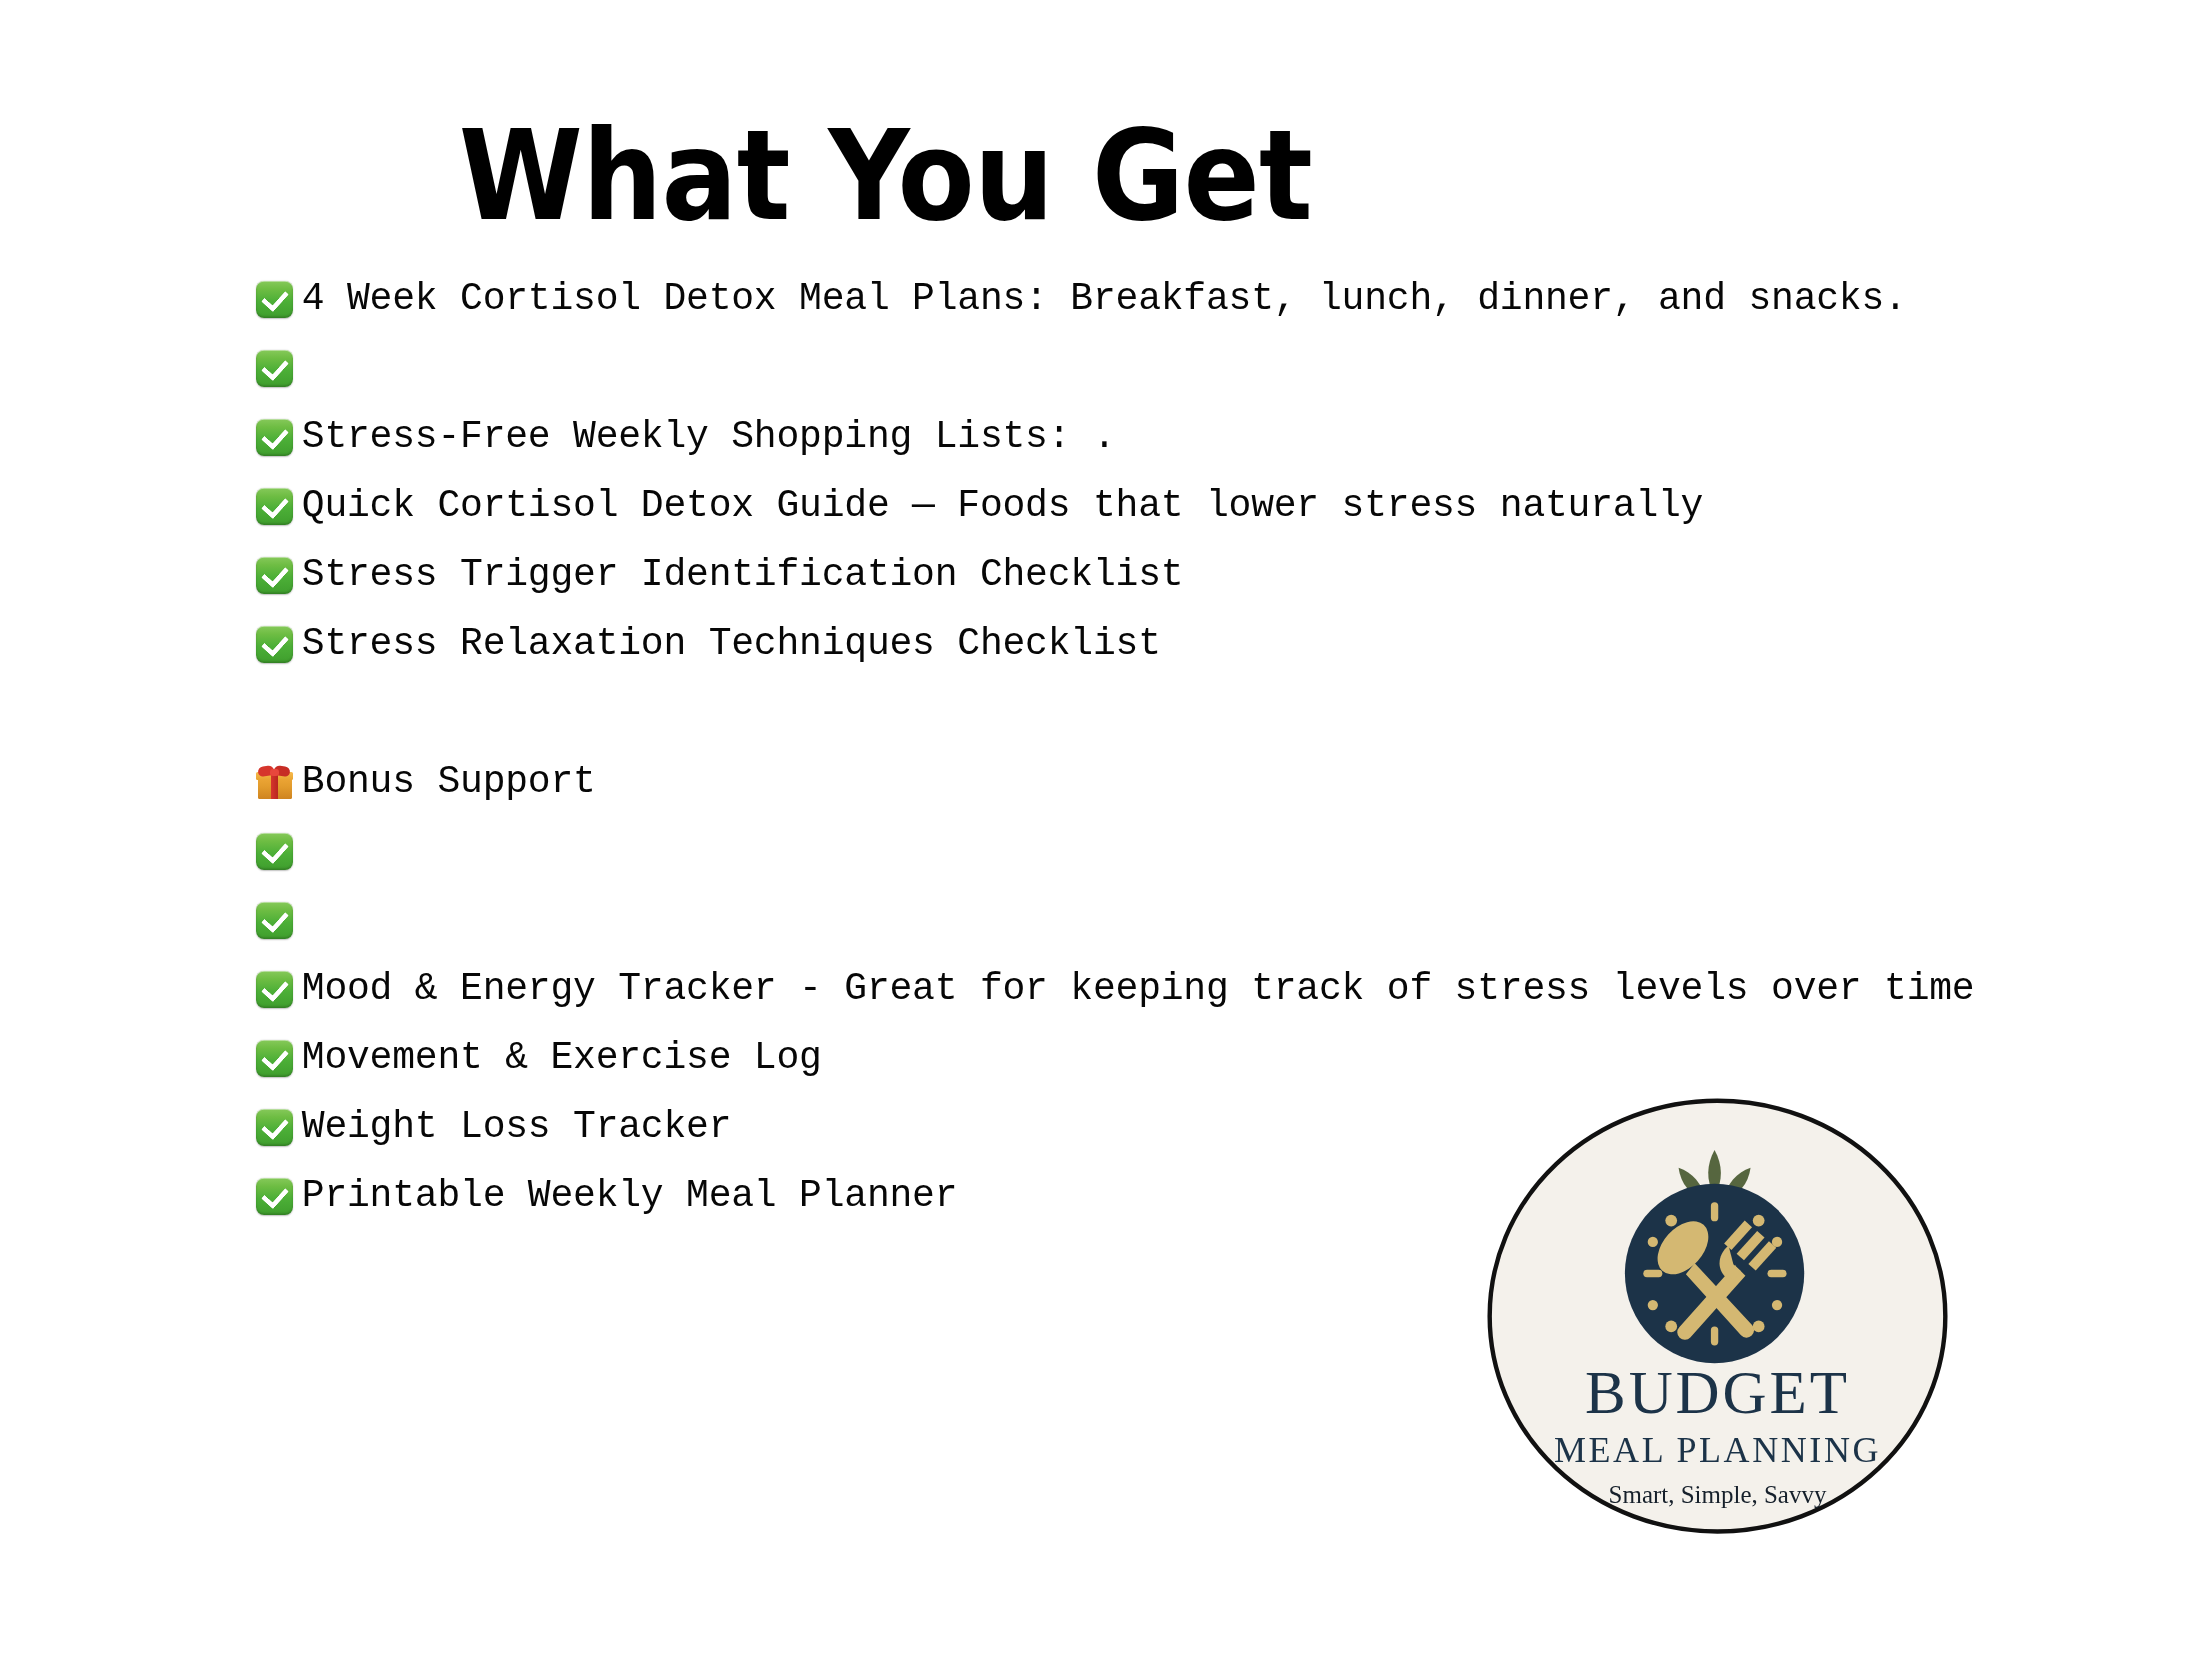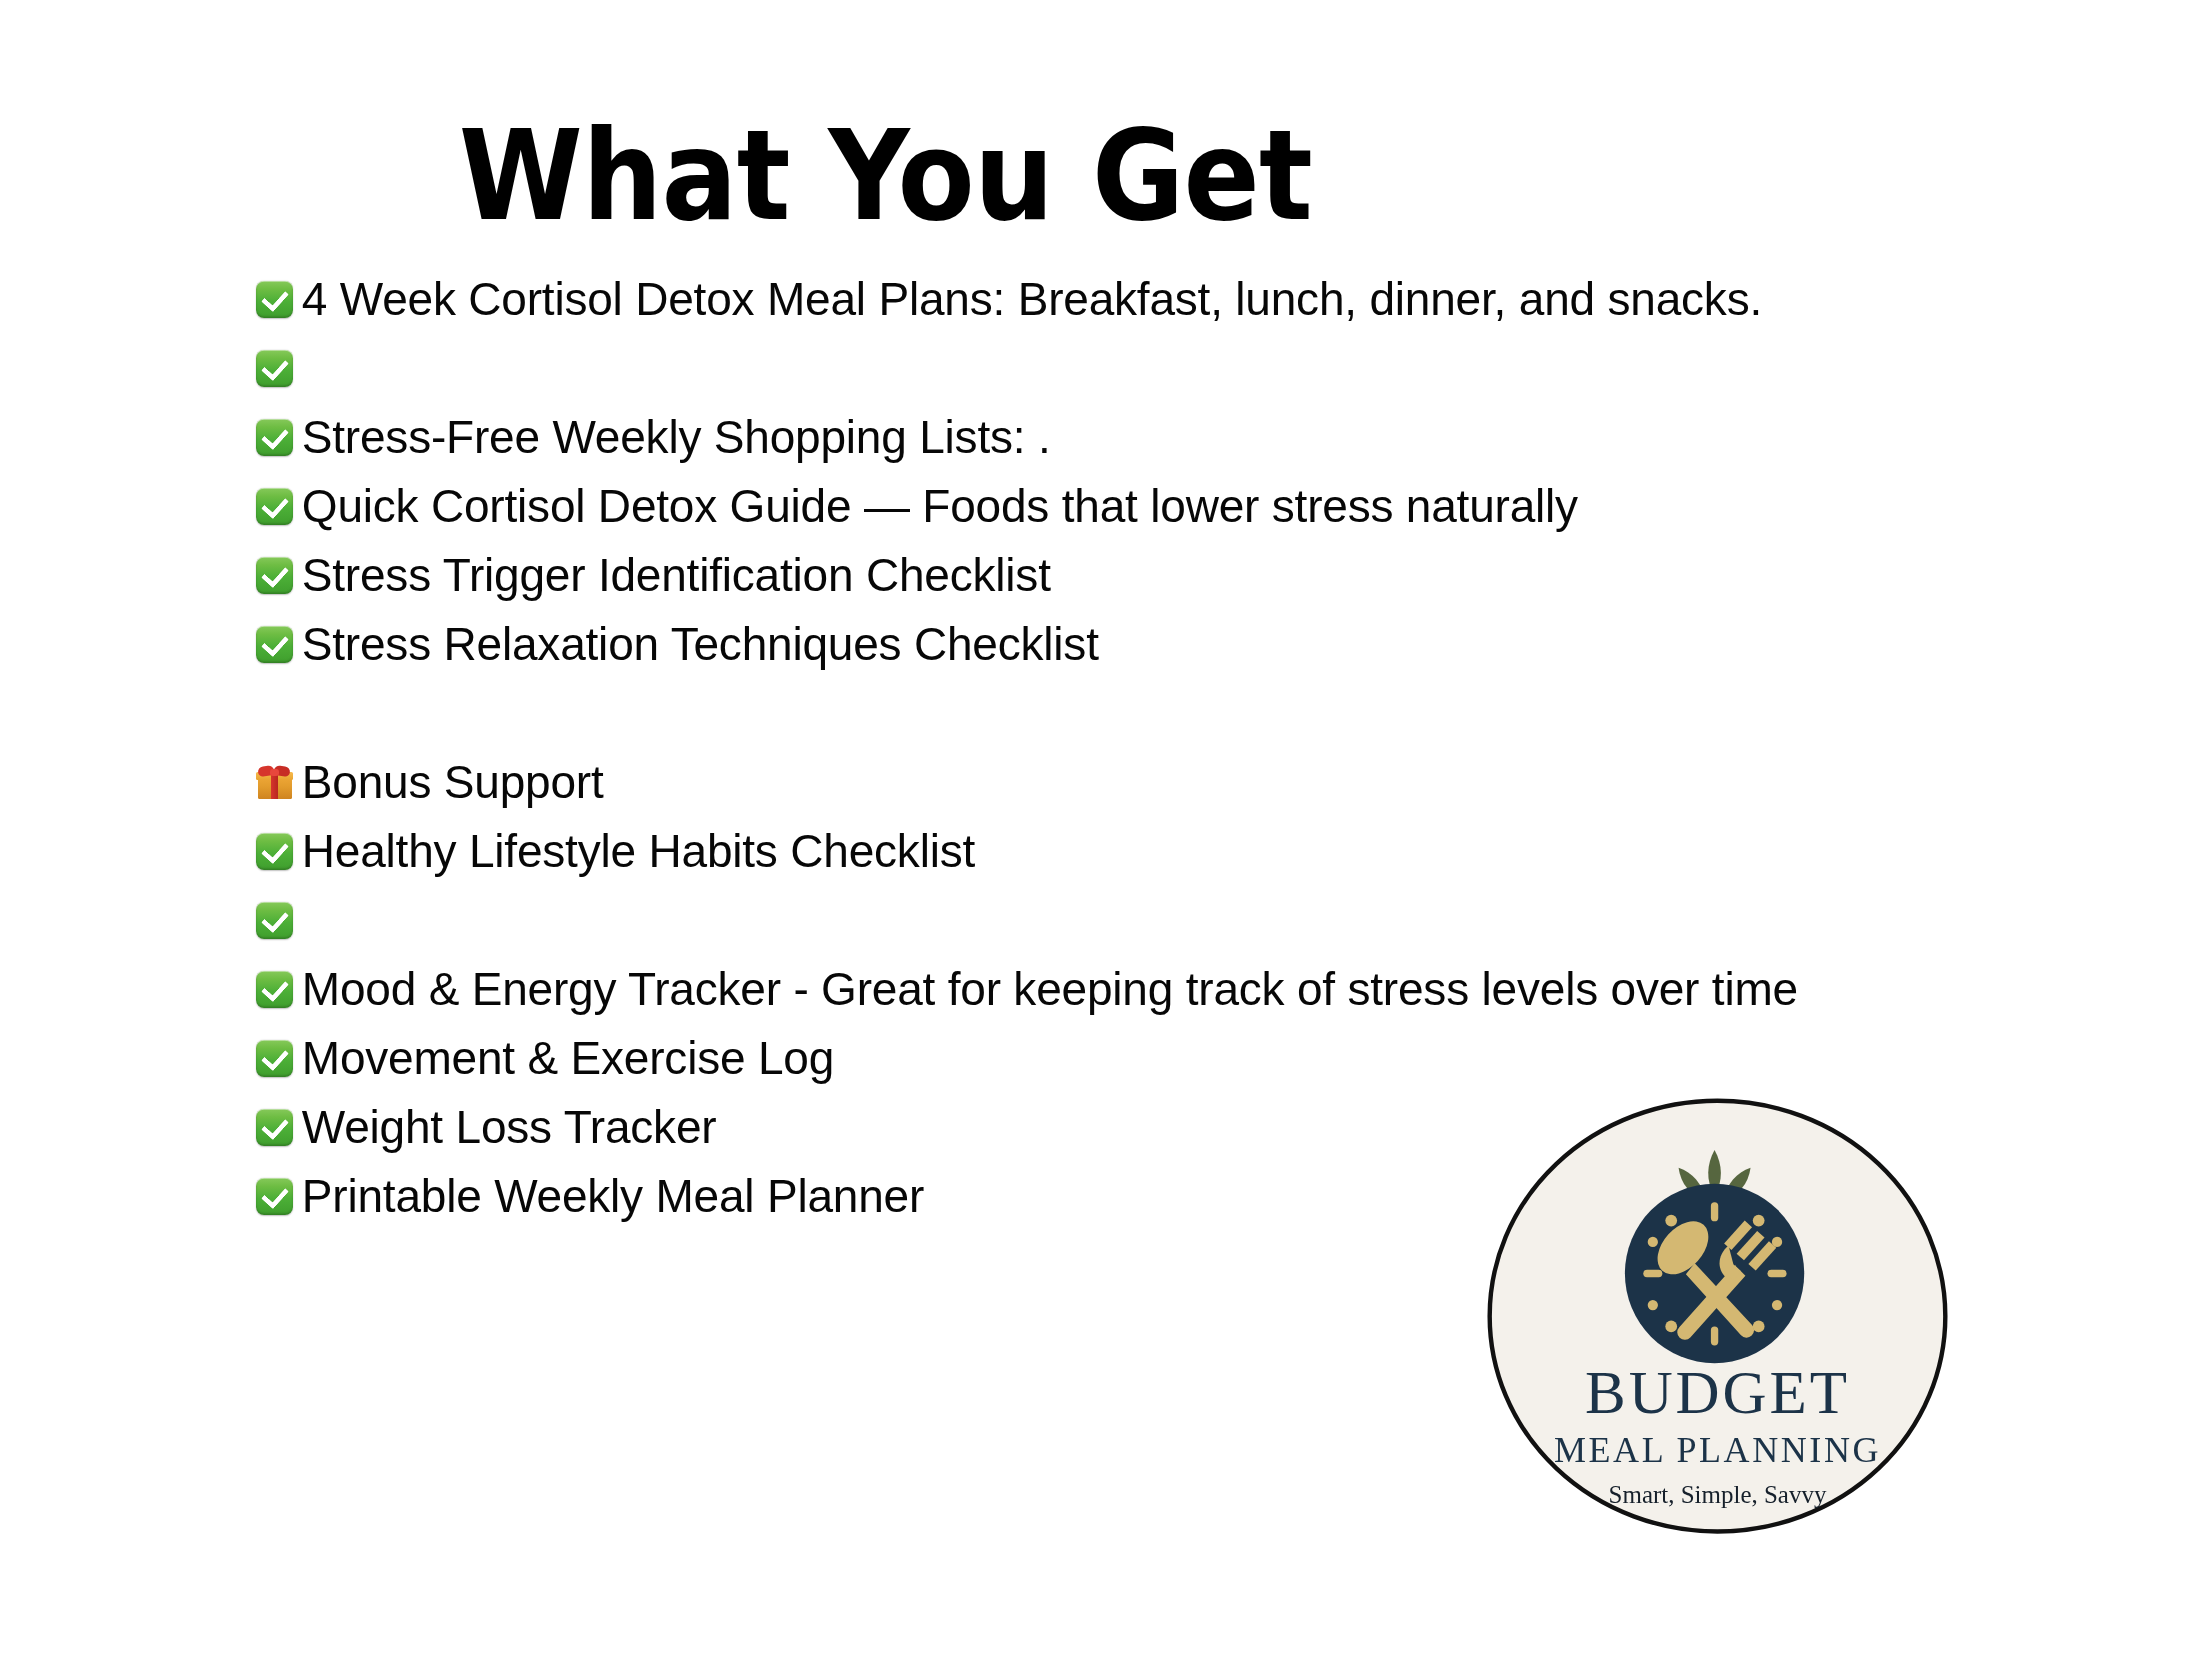--- a/index.html
+++ b/index.html
@@ -51,22 +51,22 @@
   .row-icon {
     flex: 0 0 auto;
     width: 37px;
     height: 37px;
     margin-top: 9.6px;
     margin-right: 8.8px;
     position: relative;
   }
   .row-label {
     flex: 1 1 auto;
-    font-family: Liberation Sans, sans-serif;
-    font-size: 46px;
+    font-family: Liberation Mono, monospace;
+    font-size: 38px;
     line-height: 56px;
     color: #070707;
     white-space: nowrap;
     letter-spacing: -0.2px;
   }
 
   
   .emoji-check {
     width: 37px;
     height: 37px;
@@ -219,21 +219,20 @@
         <span class="gift-bow-r"></span>
         <span class="gift-knot"></span>
       </span>
     </span>
     <span class="row-label">Bonus Support</span>
   </div>
   <div class="feature-row">
     <span class="row-icon">
         <span class="emoji-check"></span>
       </span>
-    <span class="row-label">Healthy Lifestyle Habits Checklist</span>
   </div>
   <div class="feature-row">
     <span class="row-icon">
         <span class="emoji-check"></span>
       </span>
   </div>
   <div class="feature-row">
     <span class="row-icon">
         <span class="emoji-check"></span>
       </span>

